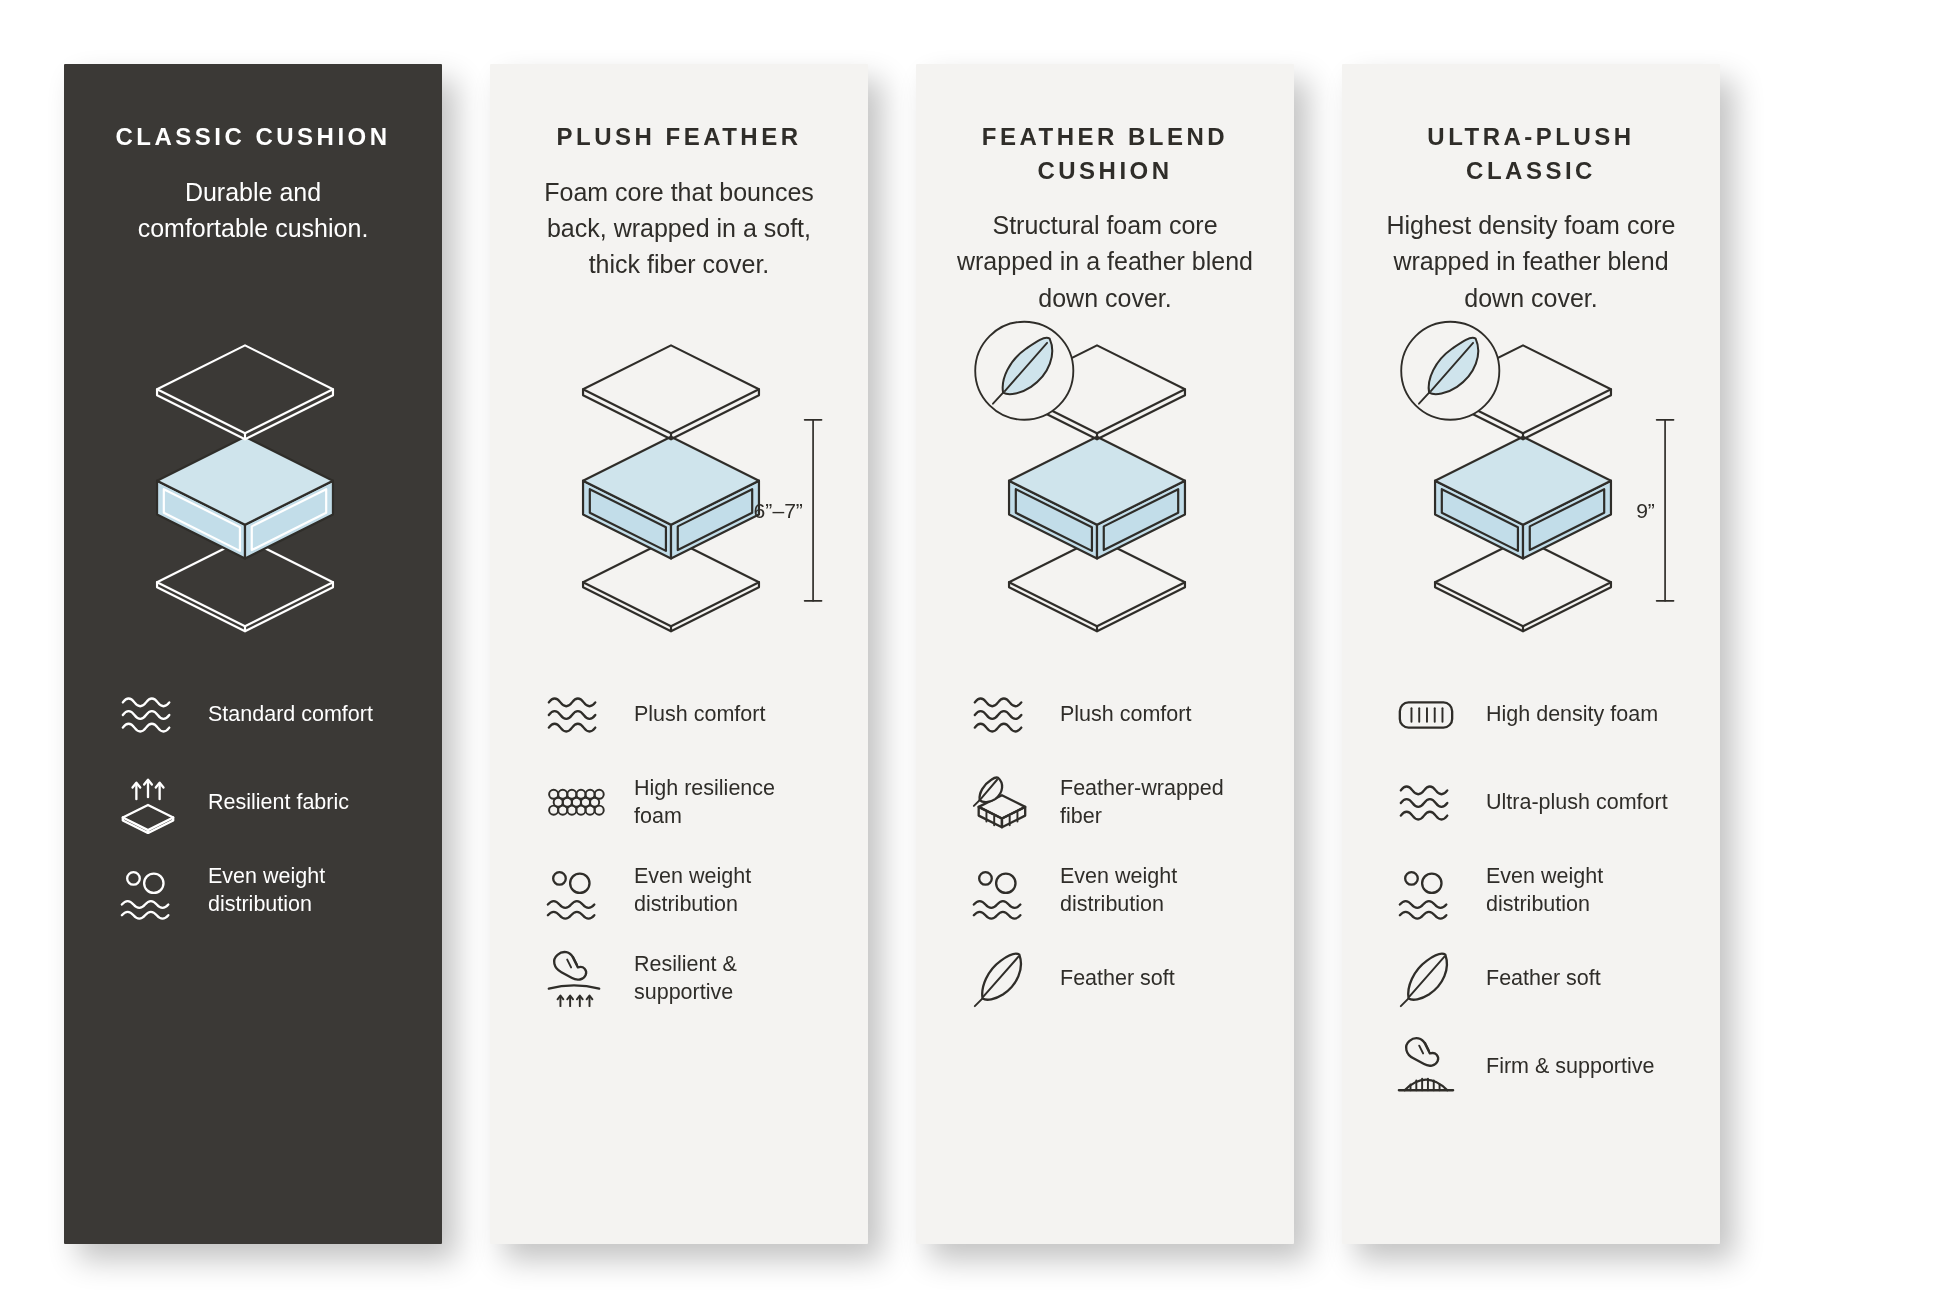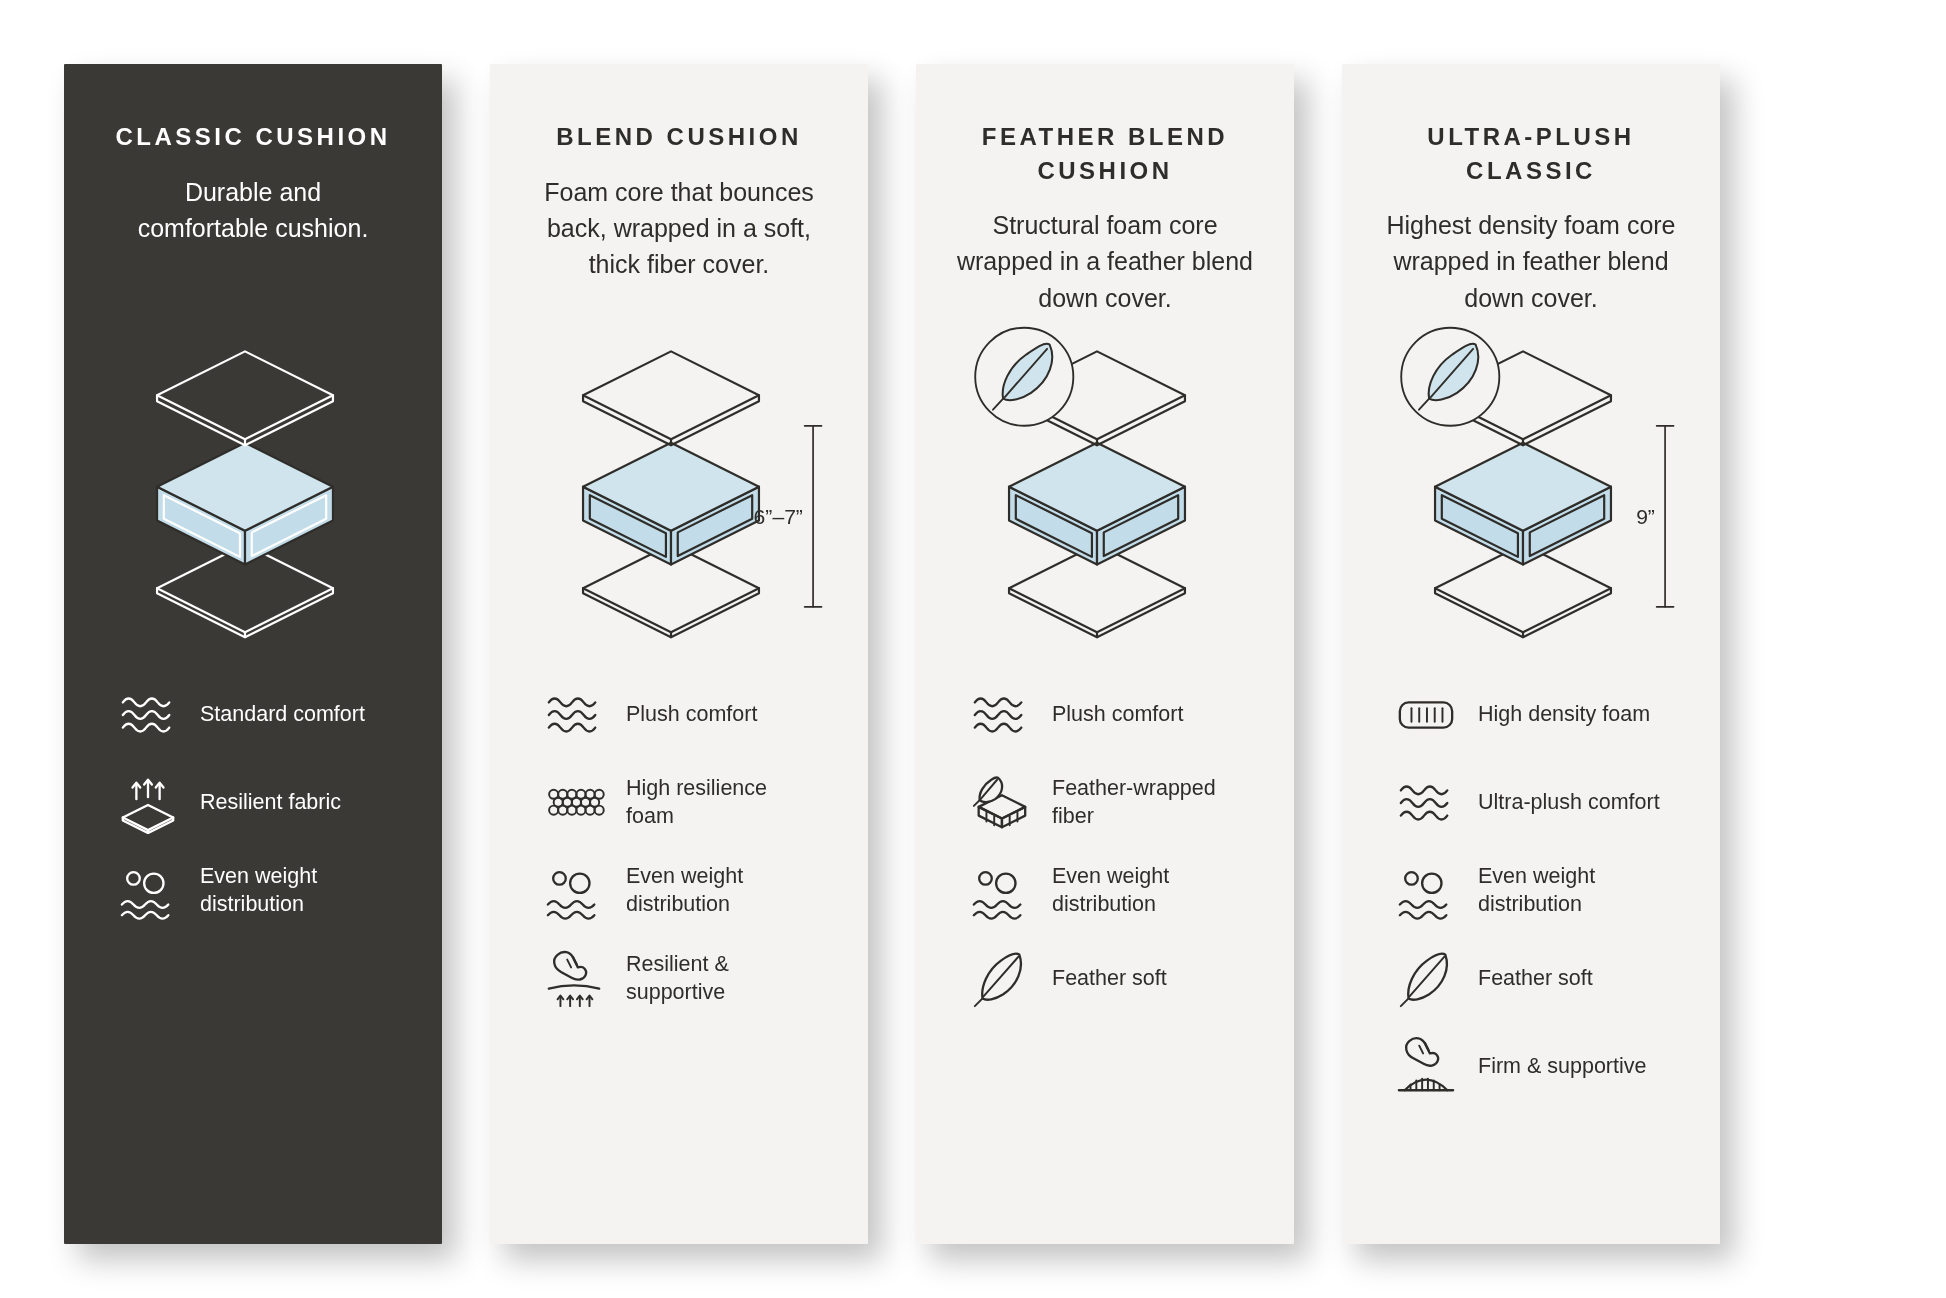--- a/index.html
+++ b/index.html
@@ -23,39 +23,39 @@
   .panel-header { min-height:200px; }
   .title {
     font-size:24px; font-weight:bold; letter-spacing:3.5px;
     line-height:1.4; text-align:center; margin:0 auto; max-width:330px;
   }
   .desc {
     font-size:25px; line-height:1.45; text-align:center;
     margin:20px auto 0 auto; max-width:330px;
   }
   .desc--narrow { max-width:235px; }
-  .illustration { height:330px; display:flex; align-items:center; justify-content:center; }
+  .illustration { height:330px; display:flex; align-items:flex-start; justify-content:center; }
   .cushion-svg { height:318px; }
   .cushion-svg path, .cushion-svg line, .cushion-svg circle {
     stroke:currentColor; stroke-width:2.6; fill:none;
     stroke-linejoin:round; stroke-linecap:round;
   }
   .cushion-svg .slab { fill:var(--panel-bg); }
   .cushion-svg .foam-top { fill:#cfe4ec; stroke:#2f2d29; }
   .cushion-svg .foam-side { fill:#c2dde9; stroke:#2f2d29; }
   .cushion-svg .badge-feather { fill:#cfe4ec; stroke:#2f2d29; stroke-width:2.4; }
   .cushion-svg .badge-line { stroke:#2f2d29; stroke-width:2.2; }
   .cushion-svg .badge-circle { stroke-width:2.2; }
   .cushion-svg .measure { stroke-width:2; }
   .measure-text {
     stroke:none; fill:currentColor;
     font:25px "Liberation Sans", sans-serif;
   }
   .features { list-style:none; margin-top:34px; display:flex; flex-direction:column; gap:26px; padding-left:6px; }
-  .feature { display:grid; grid-template-columns:88px 1fr; column-gap:8px; align-items:center; min-height:52px; }
+  .feature { display:grid; grid-template-columns:88px 1fr; column-gap:16px; align-items:center; min-height:52px; }
   .ficon { display:flex; justify-content:center; }
   .ficon svg { width:62px; height:62px; }
   .ficon path, .ficon circle, .ficon rect, .ficon line {
     stroke:currentColor; stroke-width:2.4; fill:none;
     stroke-linecap:round; stroke-linejoin:round;
   }
   .ficon .thin { stroke-width:2; }
   .ficon .mask-fill { fill:var(--panel-bg); }
   .flabel { font-size:21.5px; line-height:1.3; max-width:184px; }
 </style>
@@ -125,21 +125,21 @@
               <path d="M5,57 q6,-7 12,0 q6,7 12,0 q6,-7 12,0 q6,7 12,0"></path>
             </svg>
         </span>
         <span class="flabel">Even weight distribution</span>
       </li>
     </ul>
   </section>
 
   <section class="panel">
     <div class="panel-header">
-      <h2 class="title">BLEND CUSHION</h2>
+      <h2 class="title">PLUSH FEATHER</h2>
       <p class="desc">Foam core that bounces back, wrapped in a soft, thick fiber cover.</p>
     </div>
     <div class="illustration">
       <svg class="cushion-svg" viewBox="0 0 344 376">
         <defs>
           <pattern id="hatch-p2" patternUnits="userSpaceOnUse" width="11" height="44">
             <line x1="5.5" y1="0" x2="5.5" y2="44" stroke="#2f2d29" stroke-width="2.2"></line>
           </pattern>
         </defs>
         <path class="slab" d="M162,258 L266,310 L162,362 L58,310 Z"></path>

